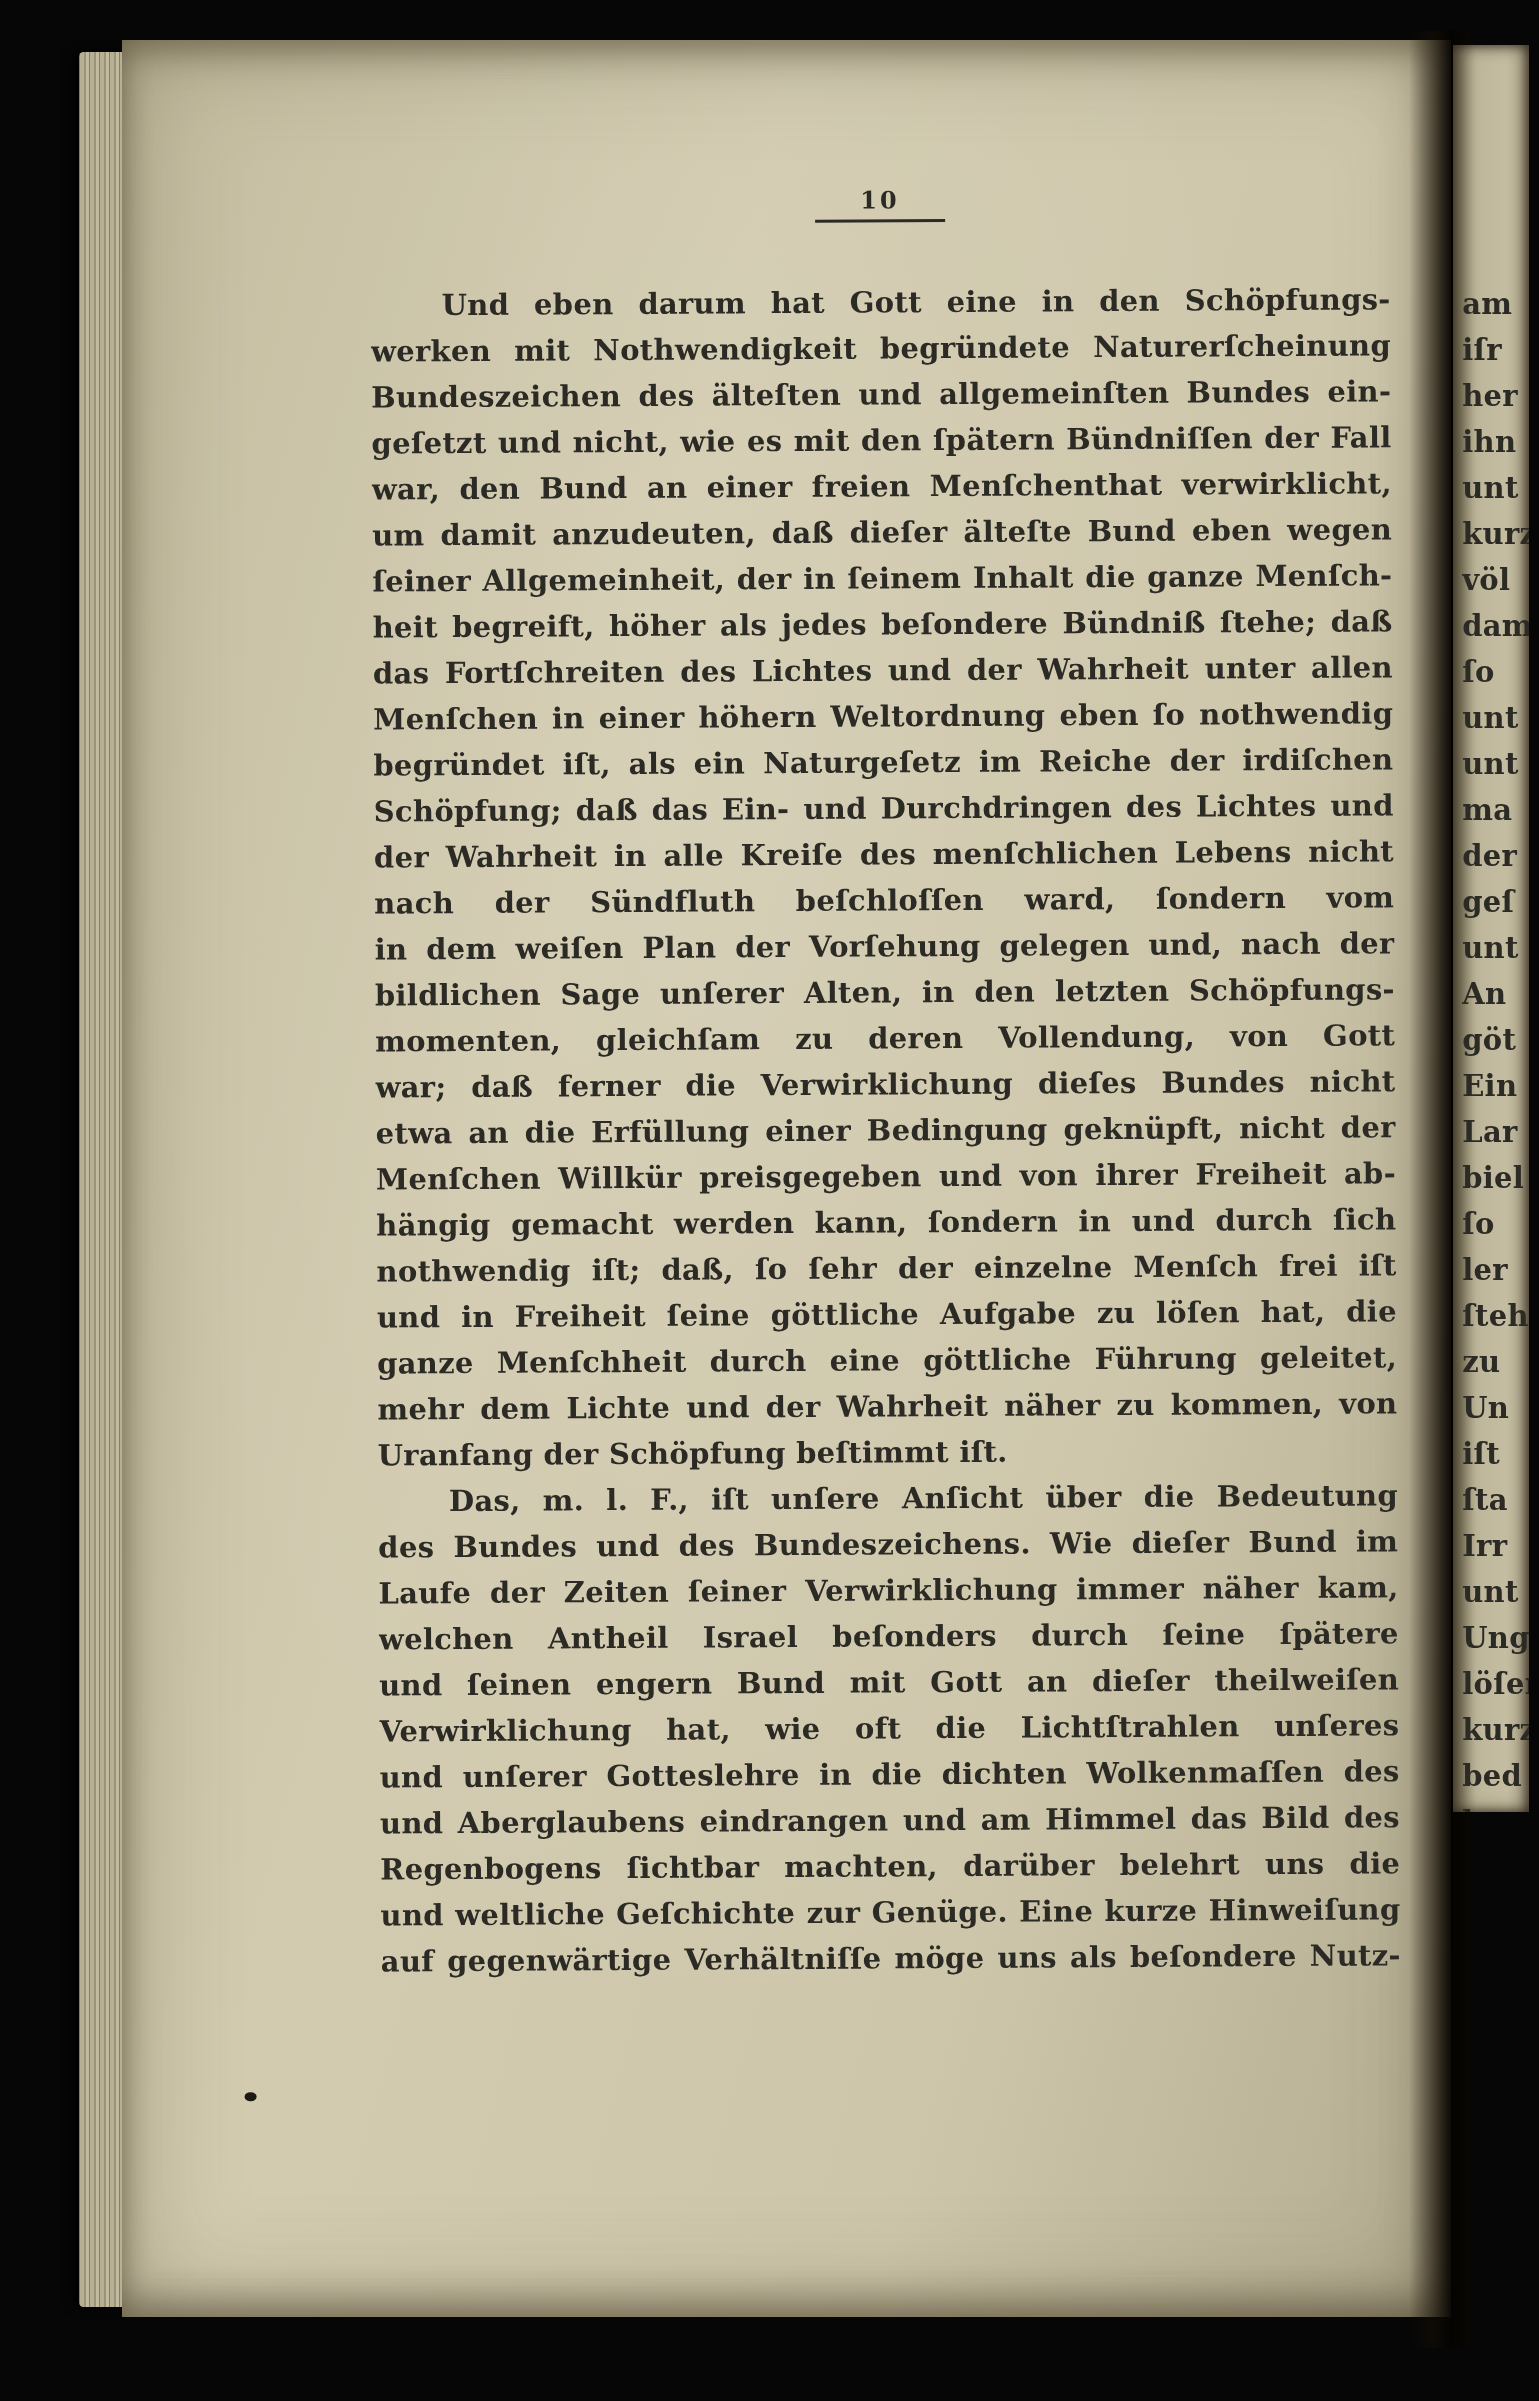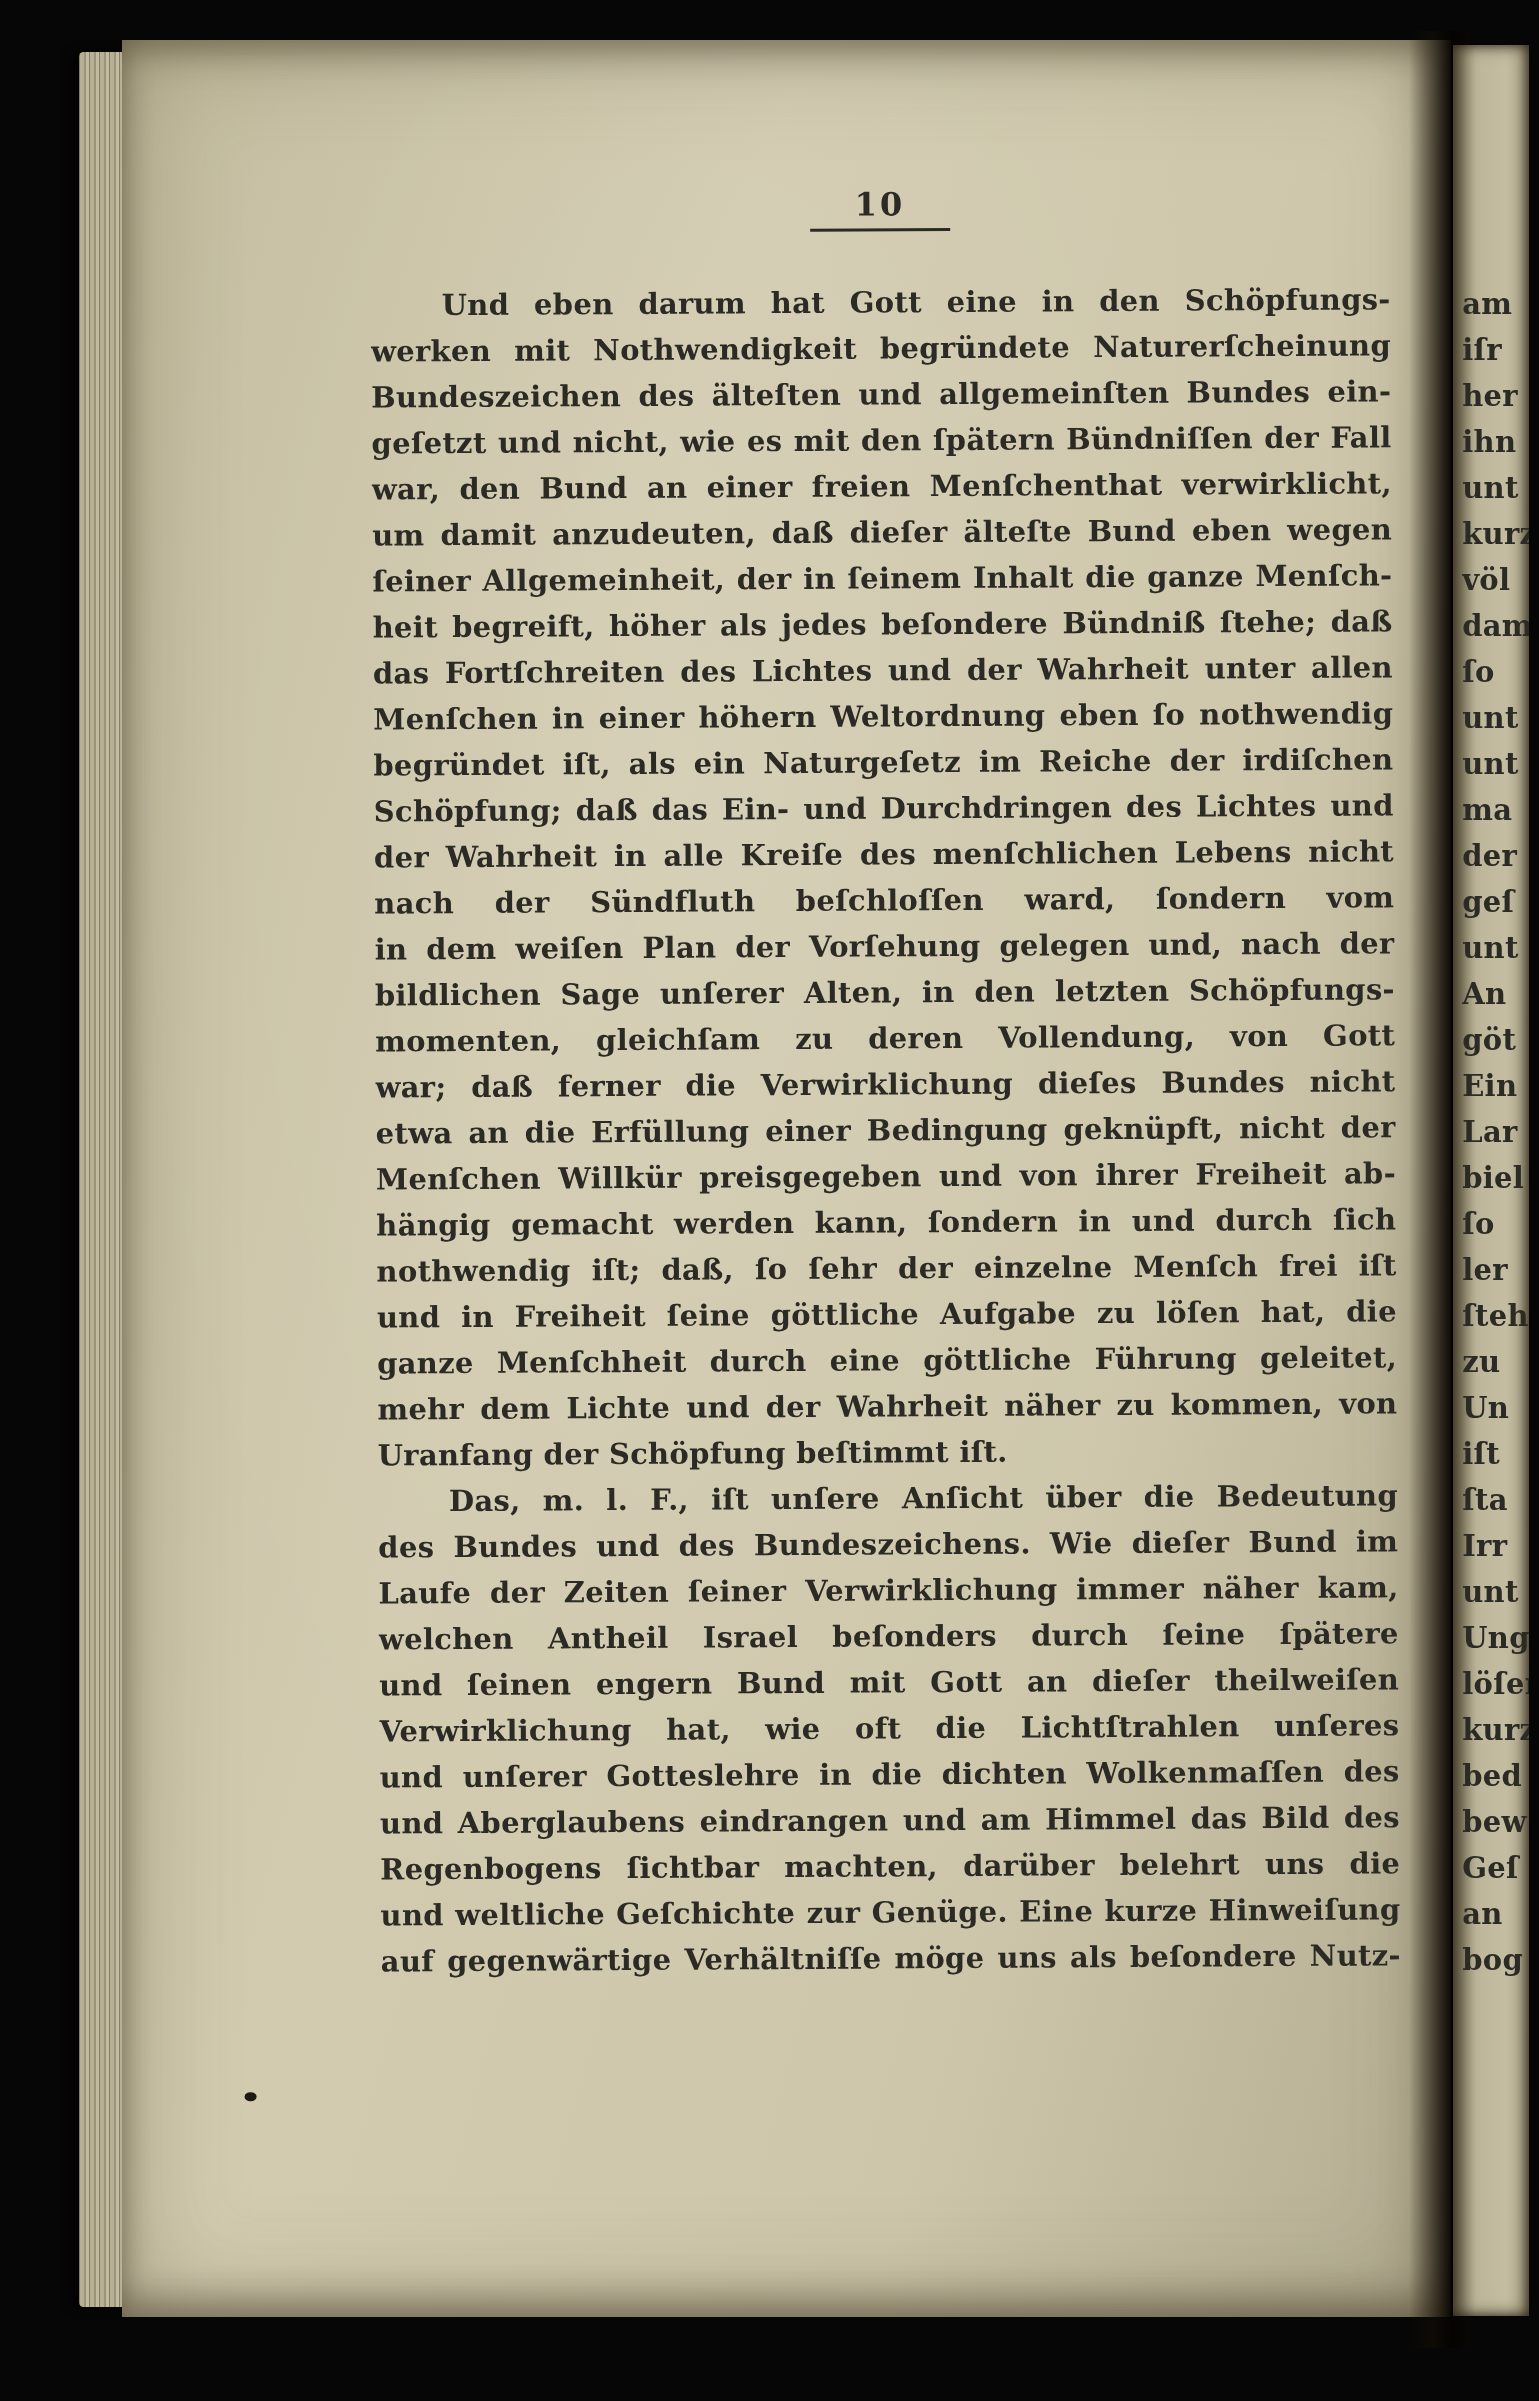--- a/index.html
+++ b/index.html
@@ -44,21 +44,21 @@
     color: var(--ink, #2b2a24);
   }
 
   .page-number-row {
     position: absolute;
     left: 254px; top: 146px; width: 1020px;
     text-align: center;
   }
   .page-number {
     display: inline-block;
-    font-size: 32px;
+    font-size: 24px;
     font-weight: bold;
     letter-spacing: 3.1px;
     padding: 0 45px 4.6px 45px;
     border-bottom: 3.1px solid var(--ink, #2b2a24);
   }
 
   .text-block {
     position: absolute;
     left: 254px; top: 240px; width: 1020px;
     font-size: 29px;
@@ -83,21 +83,21 @@
     left: 1409px; top: 31px;
     width: 60px; height: 2317px;
     background: linear-gradient(90deg,
       rgba(20,14,6,0) 0%, rgba(20,14,6,.55) 40%, rgba(5,3,1,.95) 72%, rgba(10,7,3,.85) 100%);
   }
 
   
   .next-page {
     position: absolute;
     left: 1453px; top: 45px;
-    width: 76px; height: 2271px;
+    width: 76px; height: 1767px;
     background: linear-gradient(90deg, #8d8569 0%, #bdb69a 30%, var(--page-dark, #c4bda1) 70%, #a59d82 100%);
     box-shadow: inset 7.7px 0 17px rgba(30,22,10,.7), inset -4.6px 0 9.2px rgba(30,22,10,.6);
     overflow: hidden;
   }
   .next-page-text {
     position: absolute;
     left: 9.2px; right: 0; top: 236px;
     font-size: 29px;
     font-weight: bold;
     color: var(--ink, #2b2a24);

